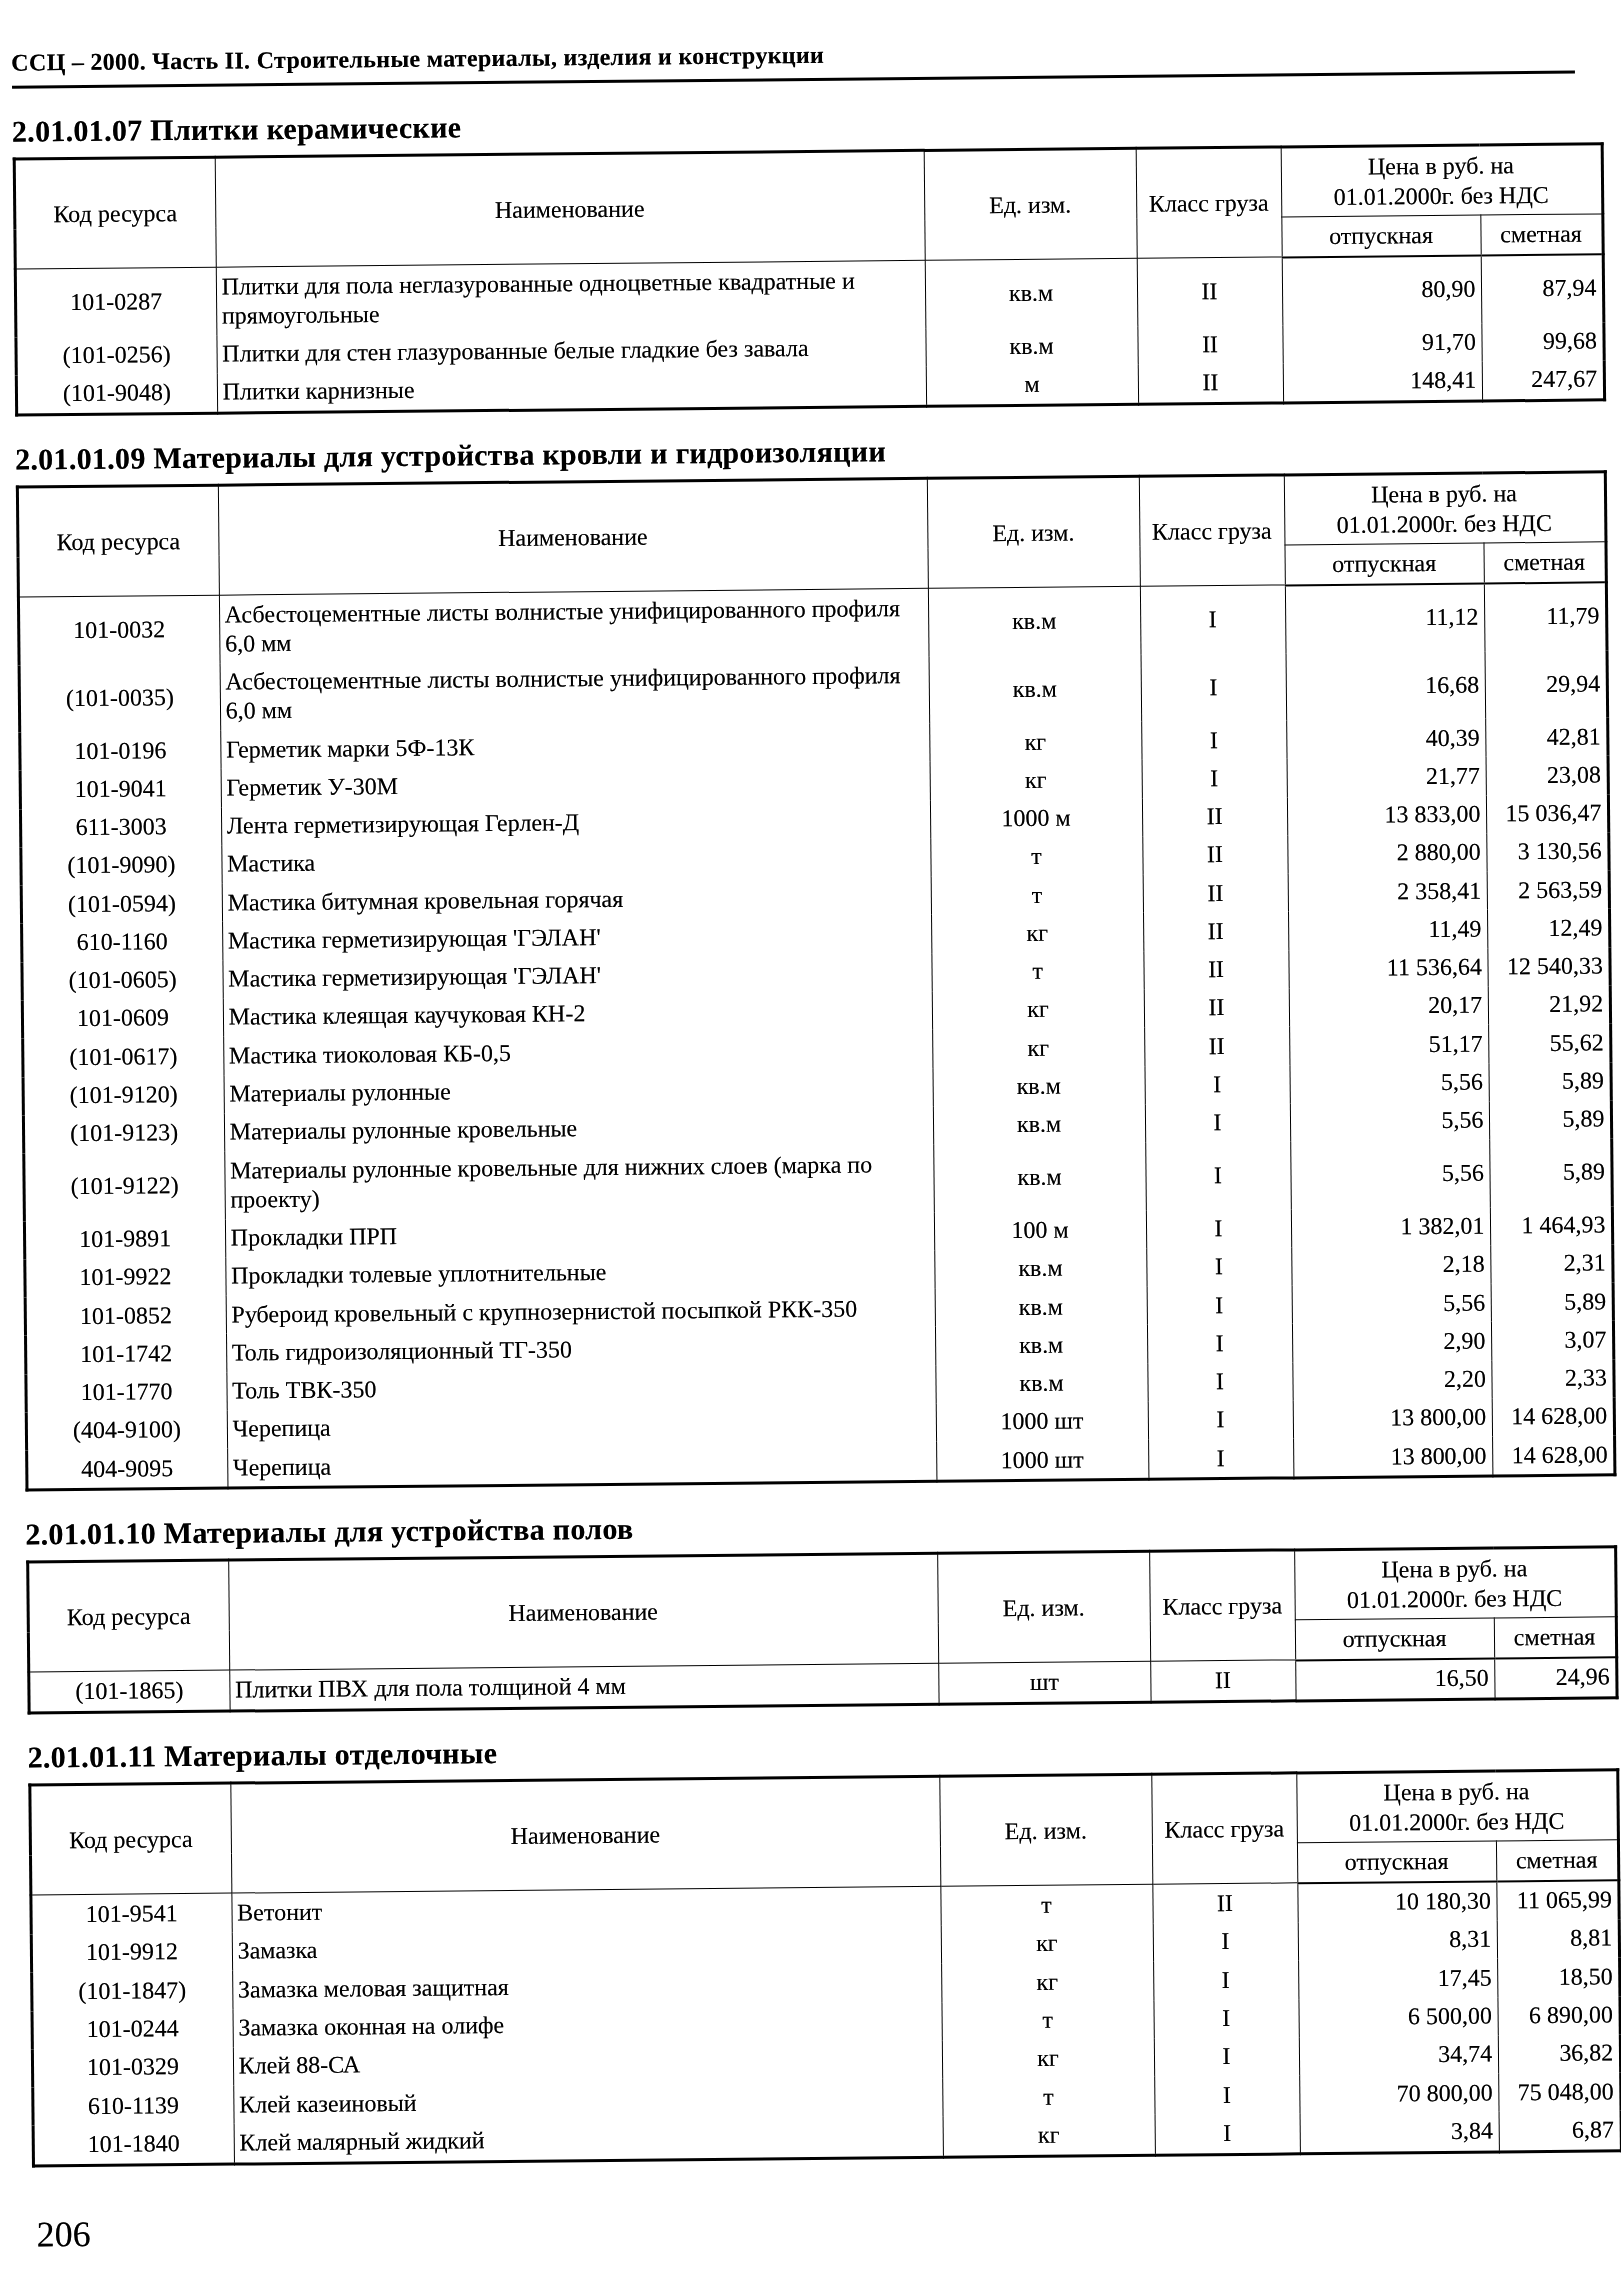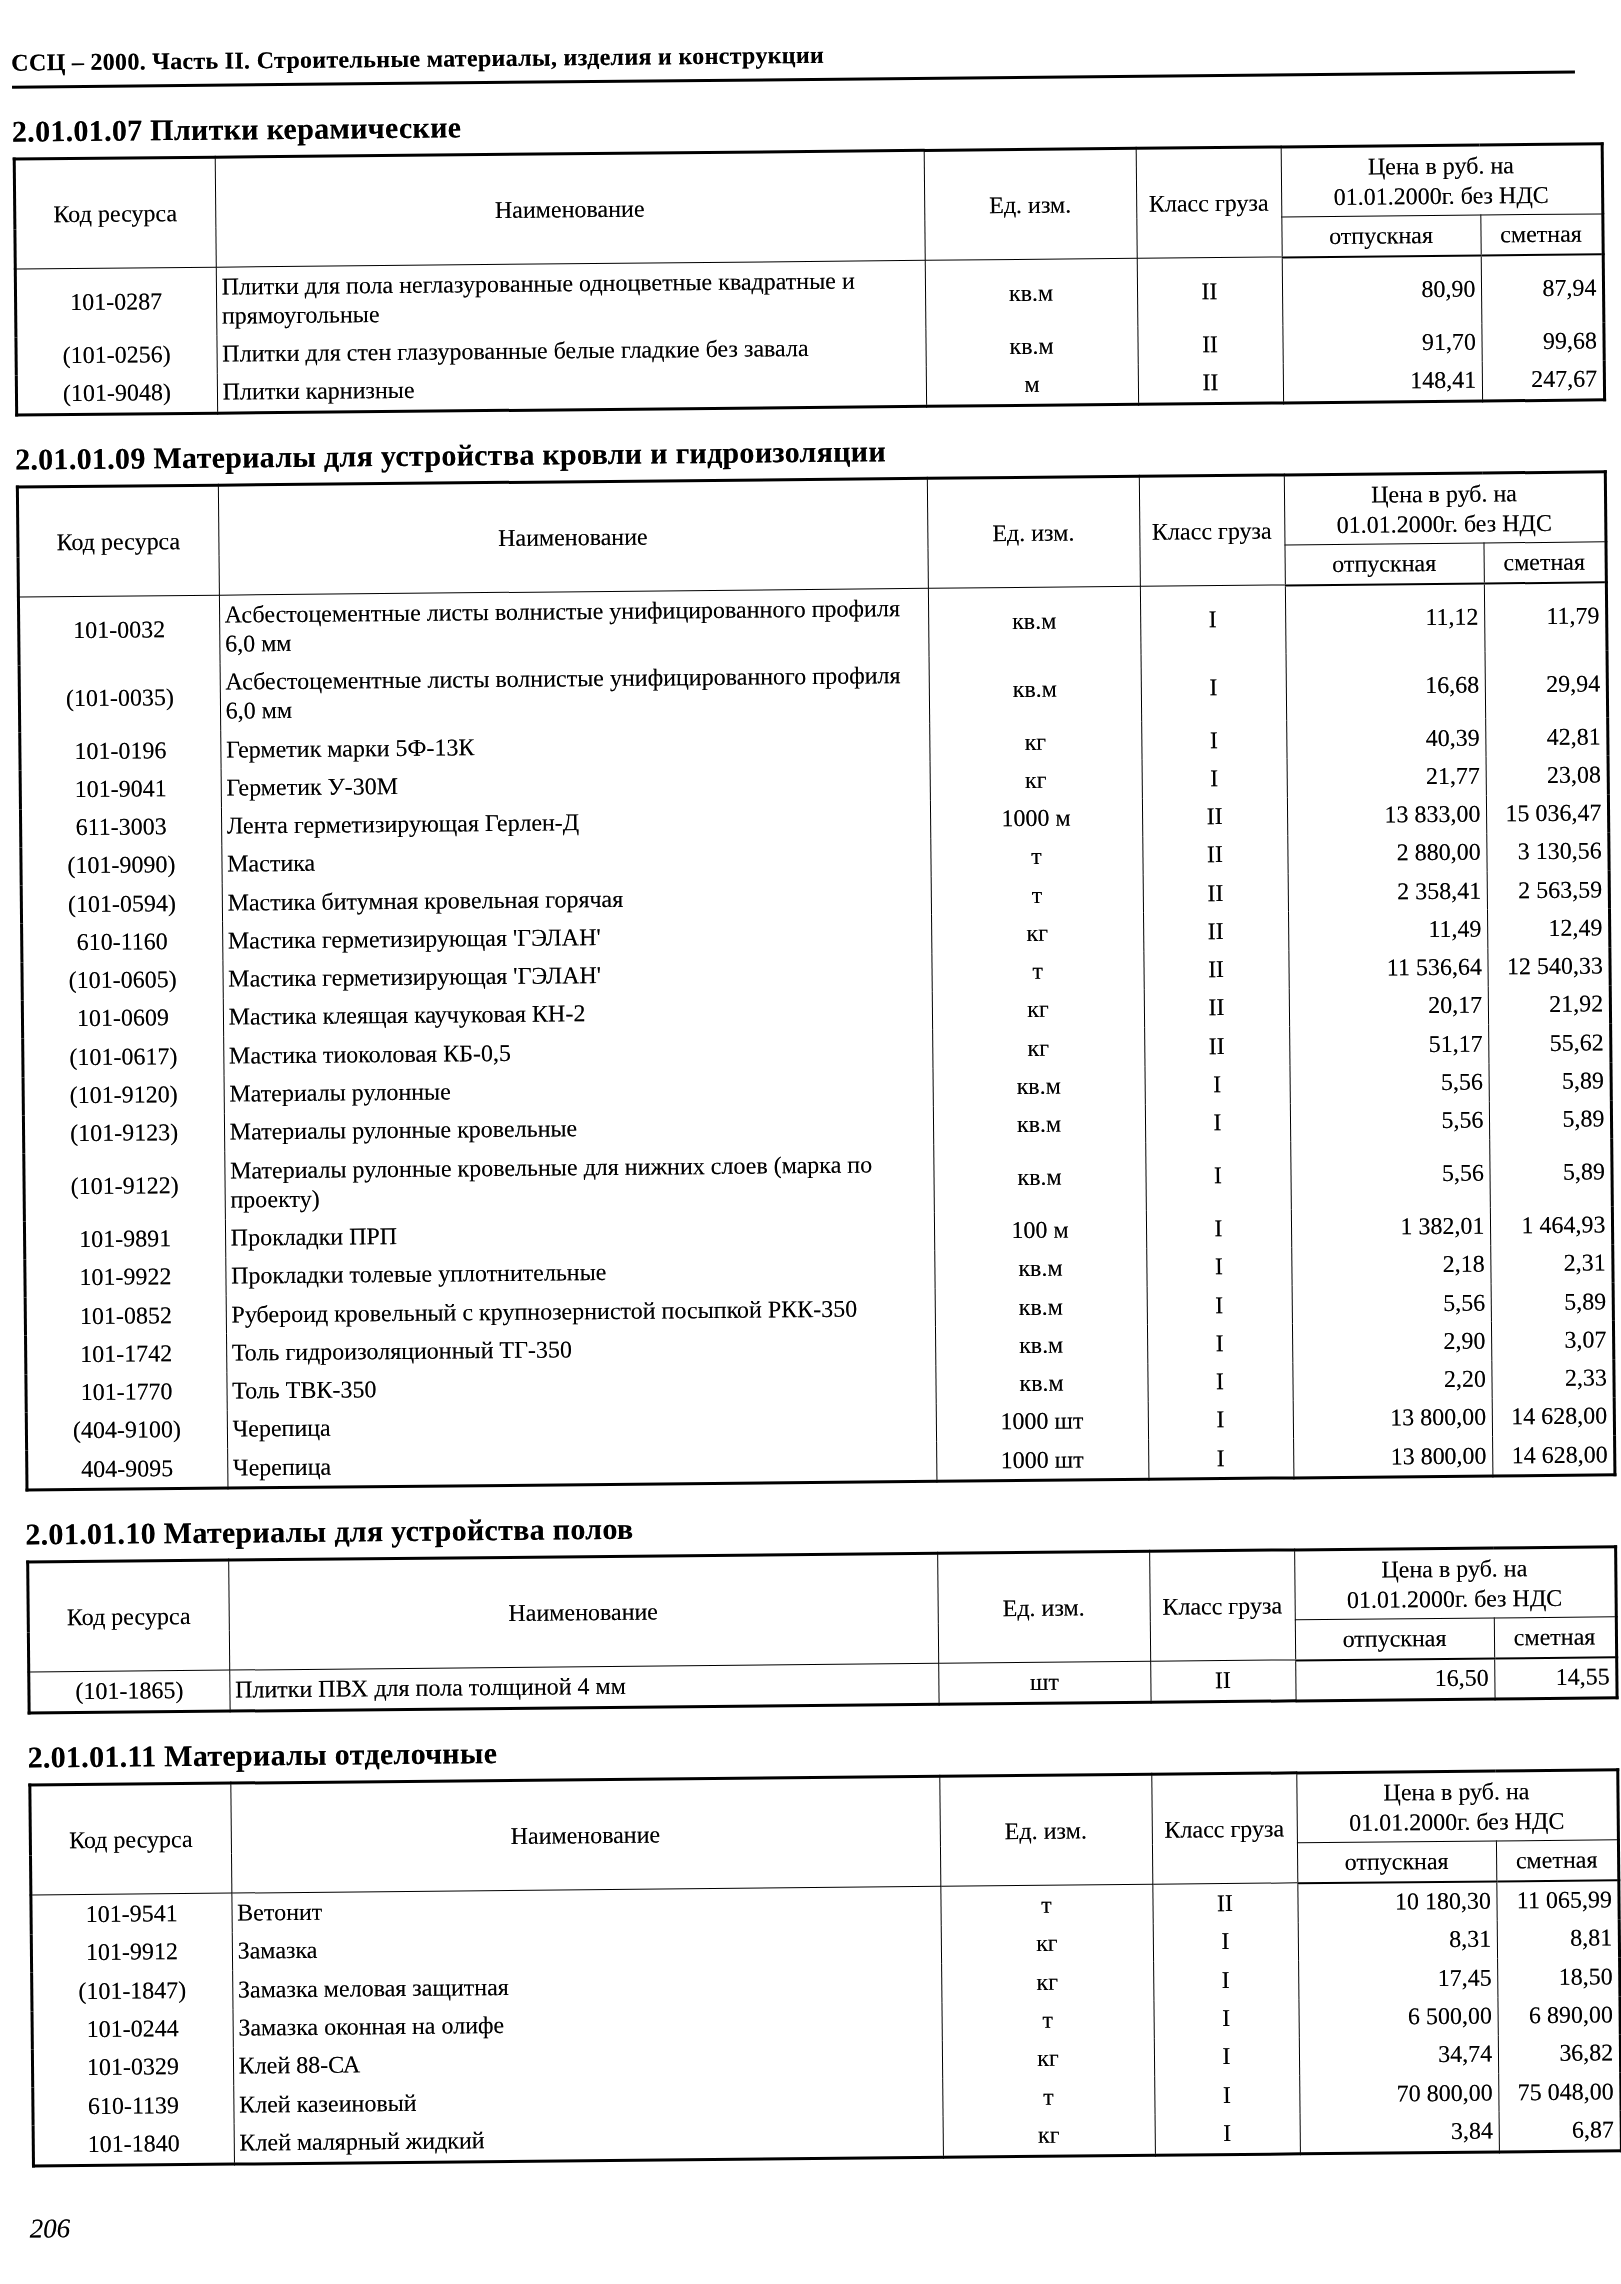--- a/index.html
+++ b/index.html
@@ -62,23 +62,22 @@
     height: 28.6px;
     line-height: 1.22;
   }
   .cell-code  { text-align: center; white-space: nowrap; }
   .cell-name  { text-align: left; padding-left: 5.2px !important; padding-right: 9px !important; }
   .cell-unit  { text-align: center; white-space: nowrap; }
   .cell-class { text-align: center; }
   .cell-price { text-align: right; white-space: nowrap; padding-right: 5.2px !important; }
   .page-number {
     position: absolute;
-    left: 17px; top: 2206px;
-    font-size: 27px;
-    font-style: italic;
+    left: 24px; top: 2206px;
+    font-size: 36px;
   }
 </style>
 </head>
 <body>
 
 <div class="page">
 
   <div class="running-head">ССЦ – 2000. Часть II. Строительные материалы, изделия и конструкции</div>
 
   <h2 class="section-title">2.01.01.07 Плитки керамические</h2>
@@ -384,21 +383,21 @@
       </tr>
     </thead>
     <tbody>
 
         <tr>
           <td class="cell-code">(101-1865)</td>
           <td class="cell-name">Плитки ПВХ для пола толщиной 4 мм</td>
           <td class="cell-unit">шт</td>
           <td class="cell-class">II</td>
           <td class="cell-price">16,50</td>
-          <td class="cell-price">14,55</td>
+          <td class="cell-price">24,96</td>
         </tr>
       </tbody>
   </table>
 
   <h2 class="section-title">2.01.01.11 Материалы отделочные</h2>
   <table class="price-table">
     <colgroup>
         <col style="width:201px">
         <col style="width:709px">
         <col style="width:212px">

